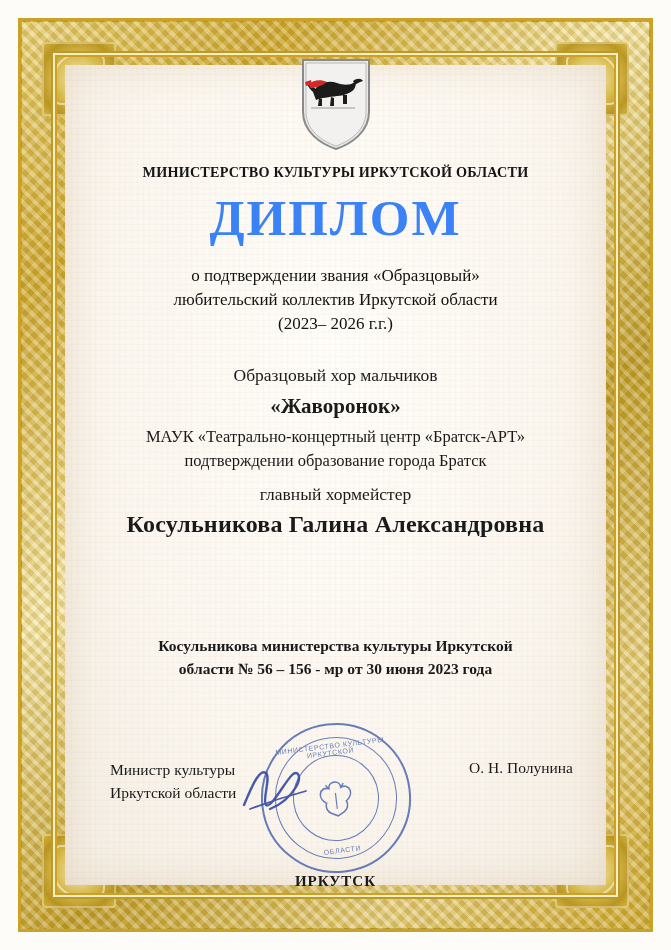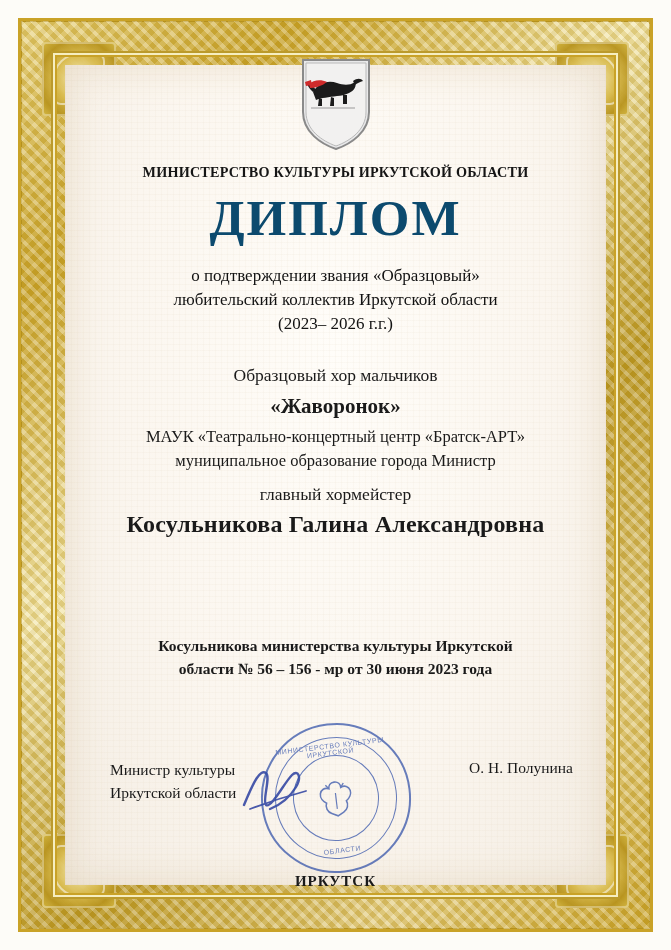--- a/index.html
+++ b/index.html
@@ -116,21 +116,21 @@
     font-weight: 700;
     color: #151515;
     margin-bottom: 12px;
     white-space: nowrap;
   }
 
   .diploma-title {
     font-size: 51px;
     font-weight: 700;
     letter-spacing: 2px;
-    color: #0c4a6e;
+    color: #3b82f6;
     margin: 4px 0 20px;
     line-height: 1;
   }
 
   .subtitle {
     font-size: 17px;
     font-weight: 400;
     line-height: 1.42;
     margin-bottom: 26px;
     color: #121212;
@@ -307,21 +307,21 @@
     <div class="subtitle">
       <div>о подтверждении звания «Образцовый»</div>
       <div>любительский коллектив Иркутской области</div>
       <div>(2023– 2026 г.г.)</div>
     </div>
 
     <div class="block-award">
       <div class="award-line-1">Образцовый хор мальчиков</div>
       <div class="award-name">«Жаворонок»</div>
       <div class="award-org">МАУК «Театрально-концертный центр «Братск-АРТ»</div>
-      <div class="award-muni">муниципальное образование города Министр</div>
+      <div class="award-muni">подтверждении образование города Братск</div>
     </div>
 
     <div class="role">главный хормейстер</div>
     <div class="person">Косульникова Галина Александровна</div>
 
     <div class="order">
       <div>Косульникова министерства культуры Иркутской</div>
       <div>области № 56 – 156 - мр от 30 июня 2023 года</div>
     </div>
 

